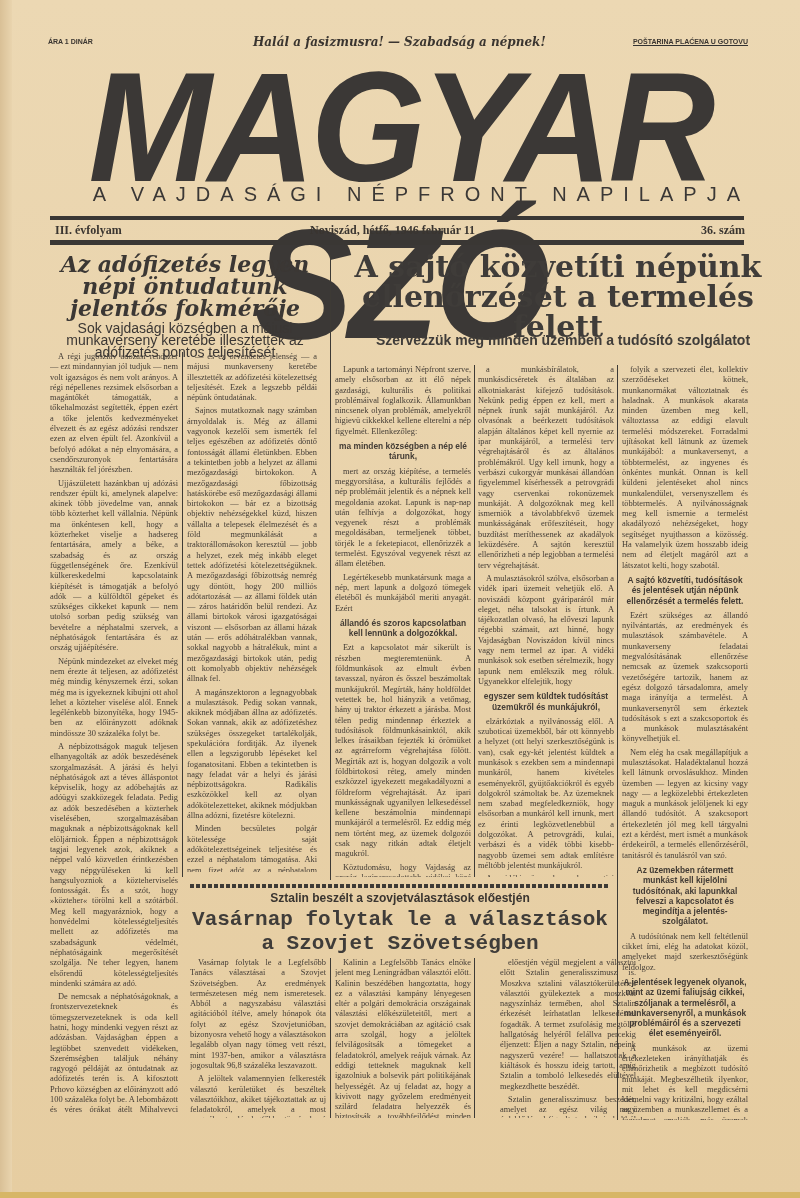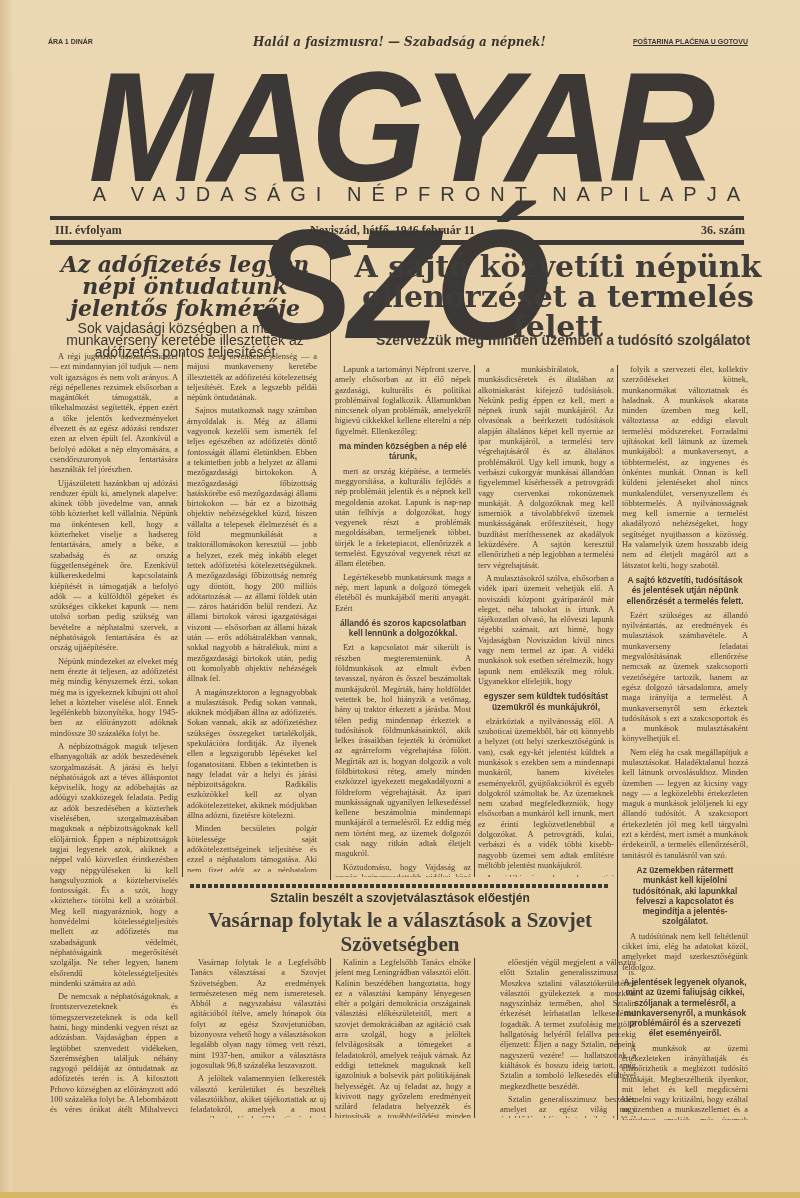--- a/index.html
+++ b/index.html
@@ -22,21 +22,21 @@
   .col{position:absolute;font-family:"Liberation Serif",serif;font-size:8.4px;line-height:10.3px;text-align:justify;color:#433c35;}
   .col p{margin:0 0 3px 0;text-indent:8px;}
   .col .sub{font-weight:bold;text-align:center;margin:4px 0 5px 0;text-indent:0;font-family:"Liberation Sans",sans-serif;font-size:8.4px;}
   .vline{position:absolute;width:1px;background:#3d3a35;}
   .h1-left{position:absolute;left:50px;top:253px;width:270px;text-align:center;font-family:"DejaVu Serif",serif;font-style:italic;font-weight:bold;font-size:22px;line-height:22px;color:#3b3734;}
   .h1-left-sub{position:absolute;left:50px;top:322px;width:270px;text-align:center;font-family:"Liberation Sans",sans-serif;font-weight:normal;font-size:14px;line-height:12px;color:#3b3734;}
   .h1-main{position:absolute;left:338px;top:252px;width:440px;text-align:center;font-family:"DejaVu Serif",serif;font-weight:bold;font-size:30px;line-height:30px;color:#3f3c39;}
   .h1-main-sub{position:absolute;left:338px;top:332px;width:450px;text-align:center;font-family:"Liberation Sans",sans-serif;font-size:14px;font-weight:bold;color:#3f3c39;}
   .dotrule{position:absolute;left:190px;top:884px;width:420px;height:4px;background:repeating-linear-gradient(90deg,#3d3a35 0 4px,transparent 4px 6px);}
   .h2-kicker{position:absolute;left:190px;top:891px;width:420px;text-align:center;font-family:"Liberation Sans",sans-serif;font-weight:bold;font-size:12px;}
-  .h2-main{position:absolute;left:180px;top:908px;width:440px;text-align:center;font-family:Liberation Serif, serif;font-weight:bold;font-size:21px;line-height:24px;color:#3f3c39;}
+  .h2-main{position:absolute;left:180px;top:908px;width:440px;text-align:center;font-family:Liberation Mono, monospace;font-weight:bold;font-size:21px;line-height:24px;color:#3f3c39;}
 </style>
 </head>
 <body>
 
 <div class="page">
   <div class="leftedge"></div>
 
   <div class="top-strip">
     <span class="price">ÁRA 1 DINÁR</span>
     <span class="motto">Halál a fasizmusra! — Szabadság a népnek!</span>

